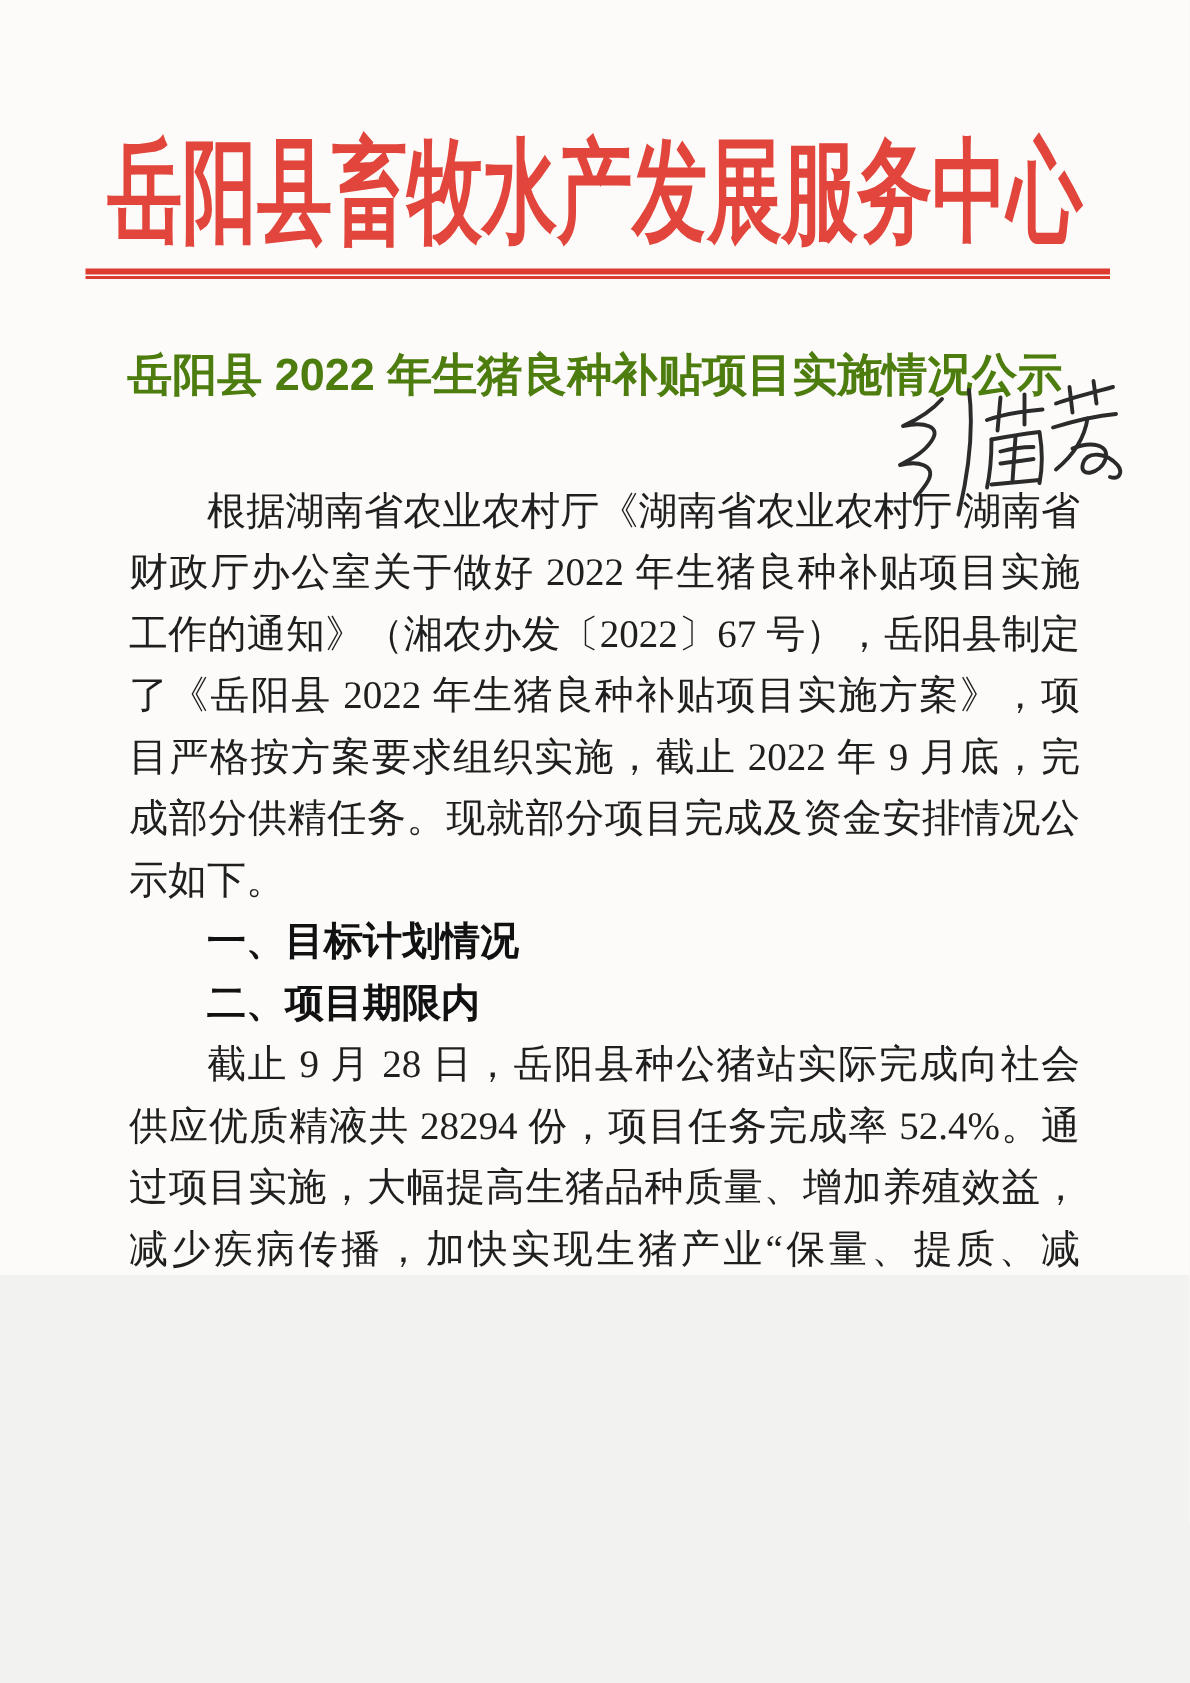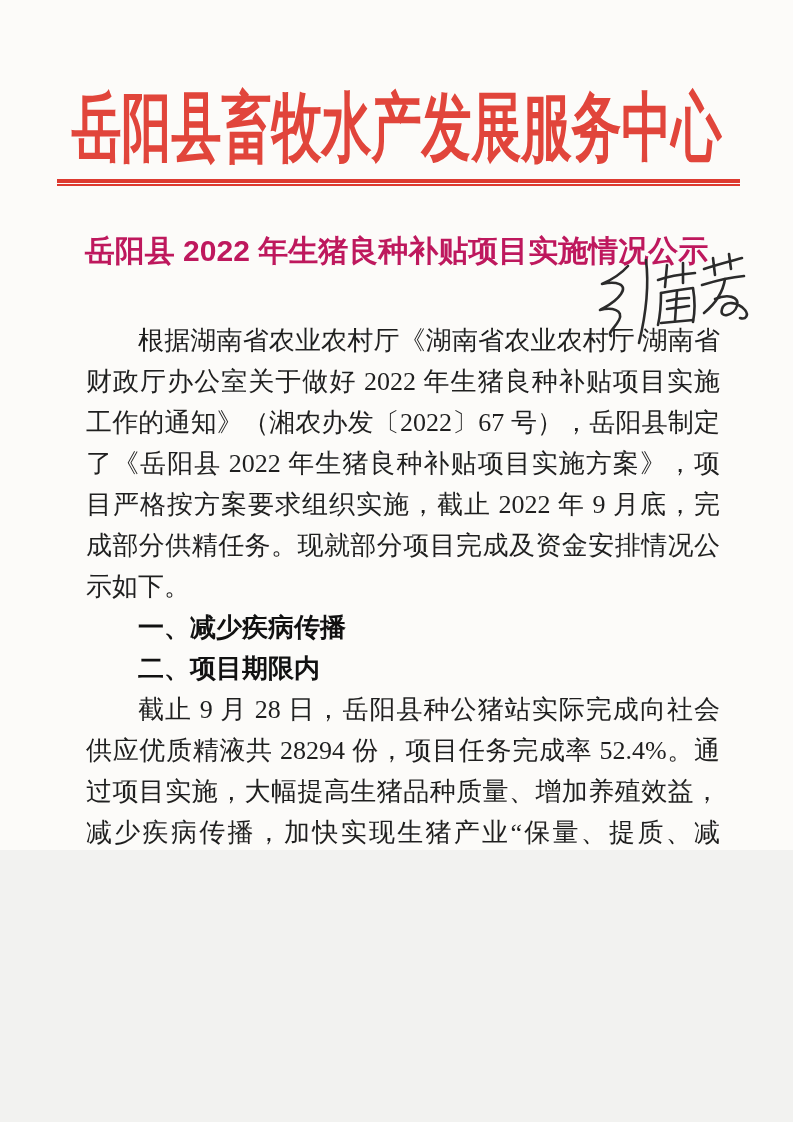--- a/index.html
+++ b/index.html
@@ -57,21 +57,21 @@
   .doc-title {
     position: absolute;
     top: 231px;
     left: 0;
     right: 0;
     text-align: center;
     font-family: "Liberation Sans", "DejaVu Sans", sans-serif;
     font-weight: 700;
     font-size: 30px;
     line-height: 40px;
-    color: #be185d;
+    color: #4d7c0f;
     white-space: nowrap;
   }
 
   
   .signature {
     position: absolute;
     left: 586px;
     top: 250px;
     width: 170px;
     height: 98px;
@@ -143,21 +143,21 @@
       <path d="M143,4 L145,19"></path>
       <path d="M116,35 C129,31 147,27 158,26"></path>
       <path d="M139,29 C137,42 129,54 118,63"></path>
       <path d="M129,49 C141,44 154,46 151,56 C148,66 133,69 136,59 C139,50 152,52 159,60 C163,65 160,70 154,68"></path>
     </g>
   </svg>
 
   <div class="doc-body">
     <p>根据湖南省农业农村厅《湖南省农业农村厅 湖南省财政厅办公室关于做好 2022 年生猪良种补贴项目实施工作的通知》（湘农办发〔2022〕67 号），岳阳县制定了《岳阳县 2022 年生猪良种补贴项目实施方案》，项目严格按方案要求组织实施，截止 2022 年 9 月底，完成部分供精任务。现就部分项目完成及资金安排情况公示如下。</p>
 
-    <div class="sec-heading">一、减少疾病传播</div>
+    <div class="sec-heading">一、目标计划情况</div>
 
     <div class="sec-heading">二、项目期限内</div>
     <p>截止 9 月 28 日，岳阳县种公猪站实际完成向社会供应优质精液共 28294 份，项目任务完成率 52.4%。通过项目实施，大幅提高生猪品种质量、增加养殖效益，减少疾病传播，加快实现生猪产业“保量、提质、减排”目标，推动生猪产业高质量发展，保障猪肉市场的供应。</p>
 
     <div class="sec-heading">三、资金安排情况</div>
   </div>
 
   <div class="rule-bottom"></div>
 
 </div>

